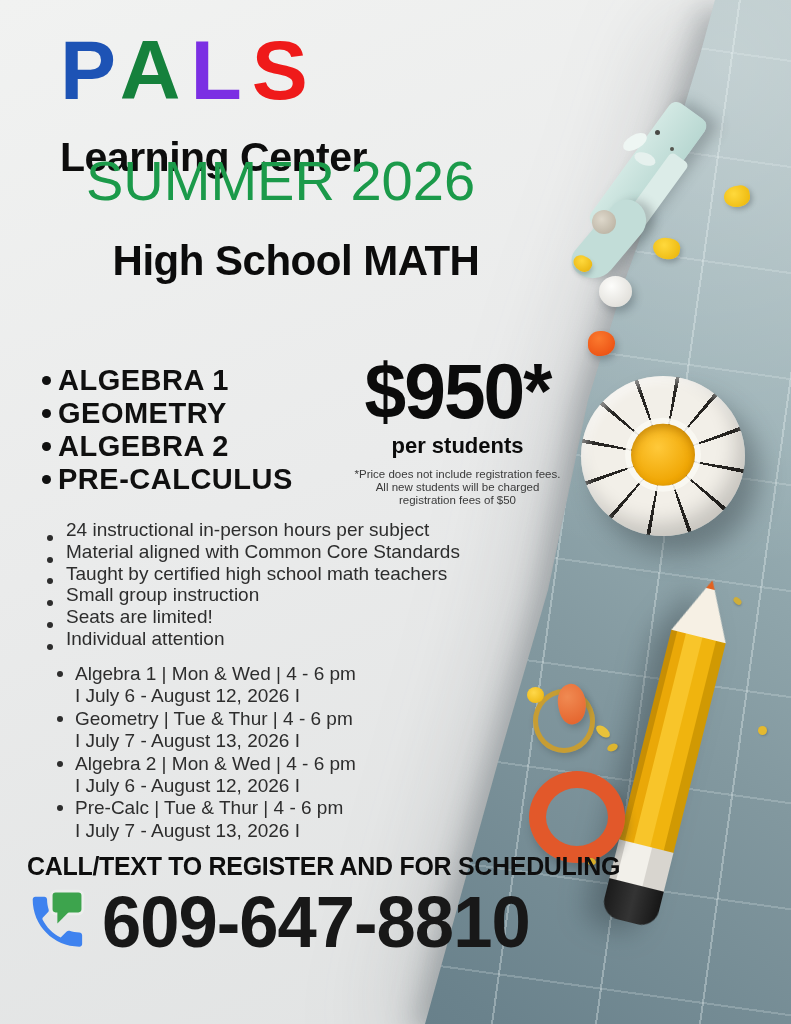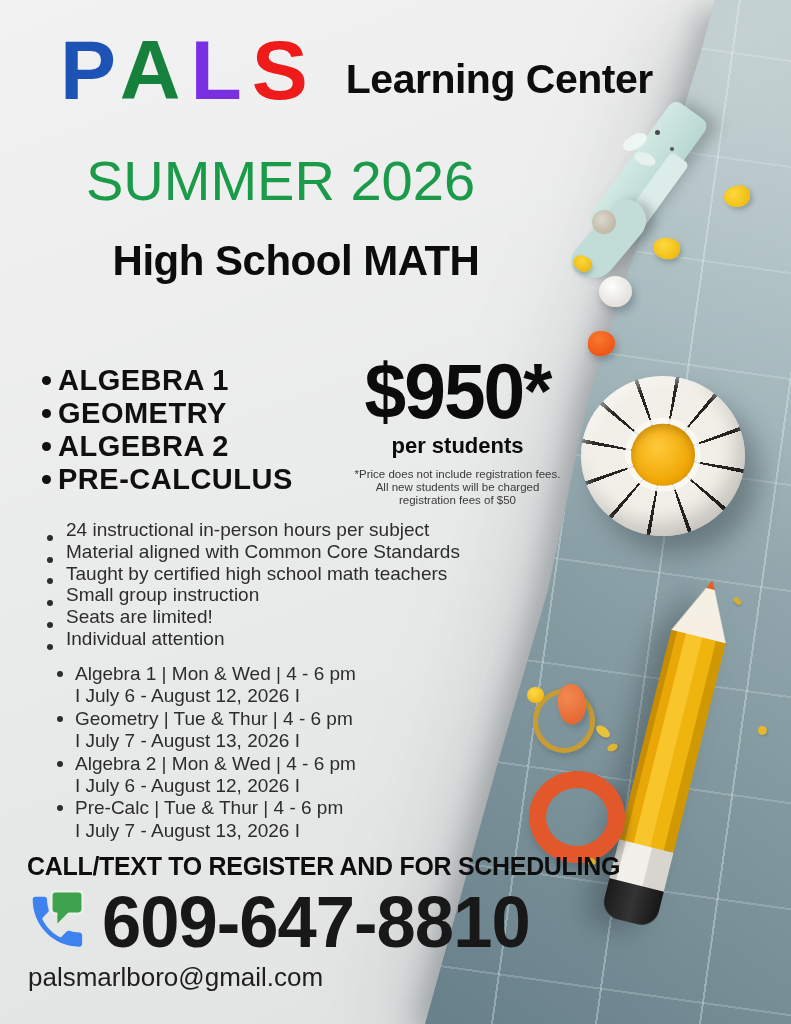--- a/index.html
+++ b/index.html
@@ -69,21 +69,21 @@
   .b-white{left:599px;top:276px;width:33px;height:31px;border-radius:50%;background:radial-gradient(circle at 38% 32%,#fdfdfb,#d9d7d1);box-shadow:3px 5px 8px rgba(40,50,55,.3);}
   .b-orange{left:588px;top:331px;width:27px;height:25px;border-radius:48% 52% 55% 45%;background:radial-gradient(circle at 40% 30%,#fb7a2e,#e8480e);box-shadow:2px 4px 7px rgba(40,50,55,.3);}
   .speck{border-radius:50%;box-shadow:1px 1px 2px rgba(40,50,55,.25);}
   .s1{left:595px;top:727px;width:16px;height:9px;transform:rotate(38deg);background:#e8c23a;}
   .s2{left:607px;top:744px;width:11px;height:7px;transform:rotate(-24deg);background:#ddb52f;}
   .s3{left:586px;top:858px;width:10px;height:7px;transform:rotate(14deg);background:#d8ae2a;}
   .s4{left:758px;top:726px;width:9px;height:9px;background:#e4b92f;}
   .s5{left:733px;top:598px;width:9px;height:6px;transform:rotate(40deg);background:#cfae3a;}
   
   .text-layer{position:absolute;inset:0;z-index:5;}
-  .brand-row{position:absolute;left:60px;top:28px;display:flex;align-items:baseline;gap:28px;}
+  .brand-row{position:absolute;left:60px;top:28px;display:flex;align-items:baseline;gap:28px;flex-direction:column;}
   .brand-letters{font-size:84px;font-weight:800;letter-spacing:10px;line-height:1;white-space:nowrap;}
   .brand-suffix{font-size:41px;font-weight:700;color:#0d0d0d;letter-spacing:-0.5px;position:relative;top:-6px;}
   .season{position:absolute;left:86px;top:148px;font-size:56px;font-weight:400;color:#1b9a4a;letter-spacing:0;}
   .jump{position:absolute;left:0;top:240px;width:592px;text-align:center;
     font-size:42px;font-weight:800;line-height:1.0;color:#0c0c0c;letter-spacing:-0.5px;}
   .subjects{position:absolute;left:42px;top:364px;}
   .subjects .row{display:flex;align-items:center;gap:7px;height:33px;}
   .subjects .dot{width:9px;height:9px;border-radius:50%;background:#101010;flex:none;}
   .subjects .lbl{font-size:29px;font-weight:800;letter-spacing:0.5px;color:#101010;white-space:nowrap;}
   .price-block{position:absolute;left:345px;top:352px;width:225px;text-align:center;color:#0b0b0b;}
@@ -262,17 +262,16 @@
           <g>
             <rect x="20.5" y="1.5" width="23" height="16.5" rx="3.2" fill="#3da44d" stroke="#eceeec" stroke-width="2"></rect>
             <path d="M25 16.5 L25 25 L33.5 16.5 Z" fill="#3da44d"></path>
           </g>
         </svg>
       </span>
       <span class="phone-number">609-647-8810</span>
     </div>
 
     <div class="emails">
-      <span>palsmarlboro@gmail.com</span>
     </div>
 
   </div>
 </div>
 
 </body></html>

